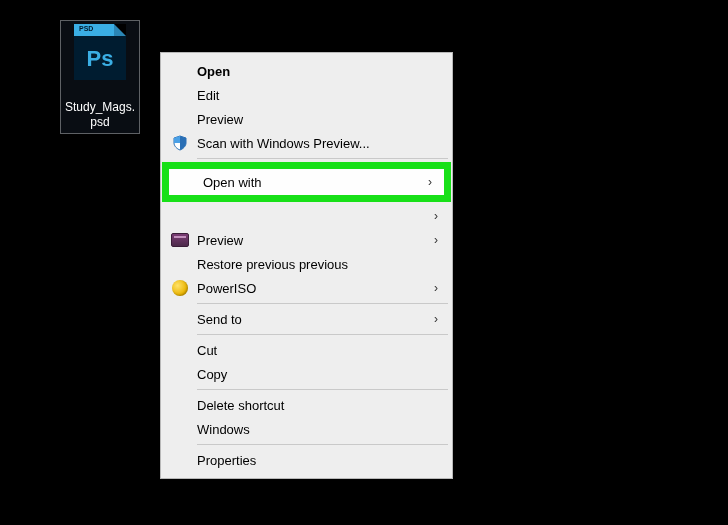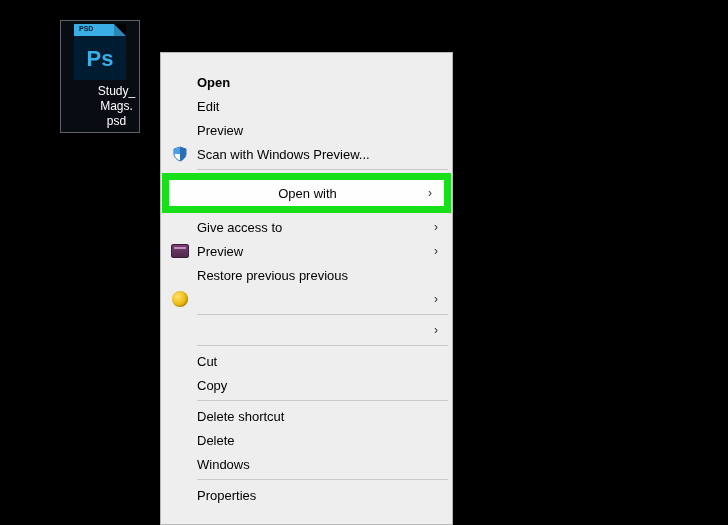--- a/index.html
+++ b/index.html
@@ -25,21 +25,21 @@
     padding: 3px;
     border: 1px solid rgba(255,255,255,0.35);
     background: rgba(60,90,130,0.15);
   }
   .psd-file-icon {
     width: 52px;
     height: 56px;
     background: #001c30;
     border-top: 12px solid #3aaee4;
     position: relative;
-    margin-bottom: 4px;
+    margin-bottom: 20px;
   }
   .psd-file-icon .corner {
     position: absolute;
     top: -12px;
     right: 0;
     width: 0;
     height: 0;
     border-top: 12px solid #000;
     border-left: 12px solid #2a86b6;
   }
@@ -60,32 +60,31 @@
     right: 0;
     text-align: center;
     font-size: 22px;
     font-weight: bold;
     color: #3aaee4;
   }
   .file-label {
     font-size: 12px;
     line-height: 1.25;
     word-break: break-all;
-    margin-left: 33px;
   }
 
   .context-menu {
     position: absolute;
     top: 52px;
     left: 160px;
     width: 293px;
     background: #eeeeee;
     border: 1px solid #b8b8b8;
     box-shadow: 3px 3px 8px rgba(0,0,0,0.35);
-    padding: 17px 2px;
+    padding: 6px 2px;
     color: #000;
   }
   .menu-item {
     display: flex;
     align-items: center;
     height: 24px;
     padding: 0 32px 0 34px;
     position: relative;
     cursor: default;
   }
@@ -116,21 +115,20 @@
   .separator {
     height: 1px;
     background: #c9c9c9;
     margin: 3px 2px 3px 34px;
   }
 
   .highlight-wrap {
     border: 7px solid #18e018;
     margin: 2px -1px;
     background: #fefefe;
-    text-align: center;
   }
   .highlight-wrap .menu-item {
     height: 26px;
   }
 
   
   .icon-shield {
     width: 16px; height: 16px;
   }
   .icon-winrar {
@@ -191,64 +189,62 @@
   <div class="separator"></div>
 
   <div class="highlight-wrap">
     <div class="menu-item">
       <span class="label">Open with</span>
       <span class="arrow">›</span>
     </div>
   </div>
 
   <div class="menu-item">
-    <span class="label">Give access to</span>
     <span class="arrow">›</span>
   </div>
   <div class="menu-item">
     <span class="icon-slot">
       <span class="icon-winrar"></span>
     </span>
     <span class="label">Preview</span>
     <span class="arrow">›</span>
   </div>
   <div class="menu-item">
     <span class="label">Restore previous previous</span>
   </div>
   <div class="menu-item">
     <span class="icon-slot">
       <span class="icon-poweriso"></span>
     </span>
-    <span class="arrow">›</span>
-  </div>
-
-  <div class="separator"></div>
-
-  <div class="menu-item">
+    <span class="label">PowerISO</span>
+    <span class="arrow">›</span>
+  </div>
+
+  <div class="separator"></div>
+
+  <div class="menu-item">
+    <span class="label">Send to</span>
     <span class="arrow">›</span>
   </div>
 
   <div class="separator"></div>
 
   <div class="menu-item">
     <span class="label">Cut</span>
   </div>
   <div class="menu-item">
     <span class="label">Copy</span>
   </div>
 
   <div class="separator"></div>
 
   <div class="menu-item">
     <span class="label">Delete shortcut</span>
   </div>
   <div class="menu-item">
-    <span class="label">Delete</span>
-  </div>
-  <div class="menu-item">
     <span class="label">Windows</span>
   </div>
 
   <div class="separator"></div>
 
   <div class="menu-item">
     <span class="label">Properties</span>
   </div>
 
 </div>

